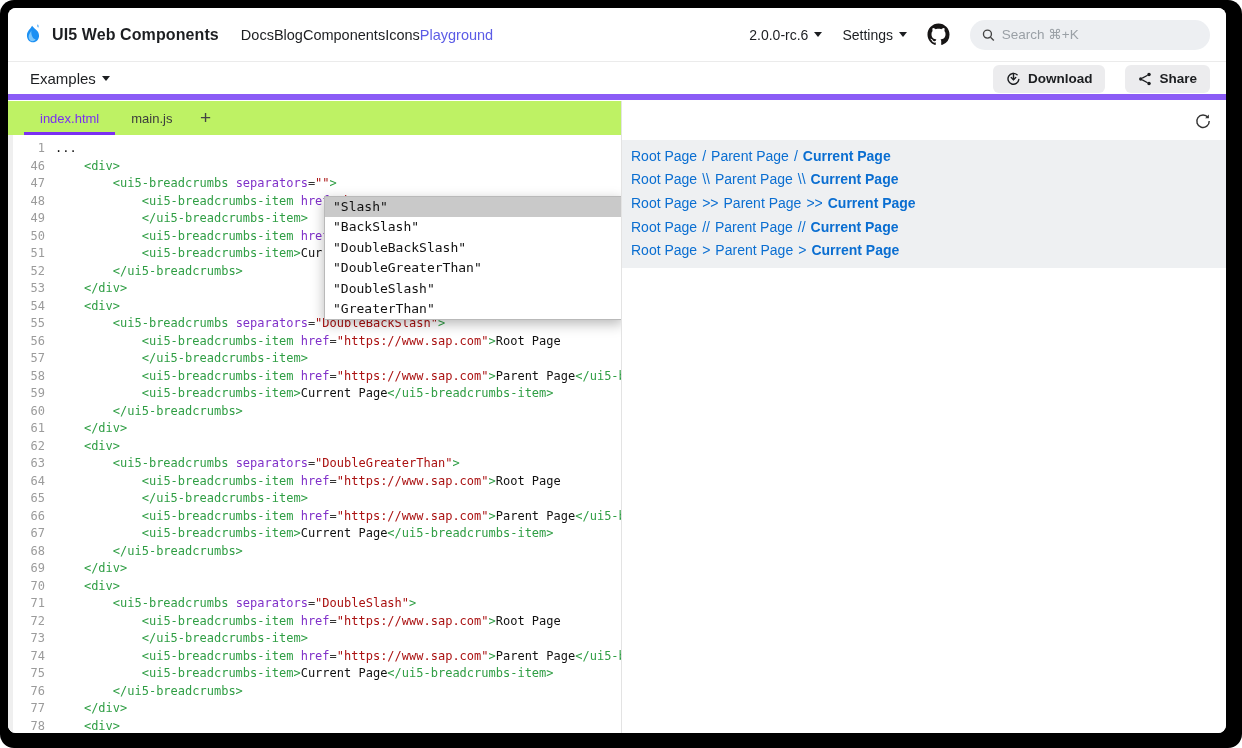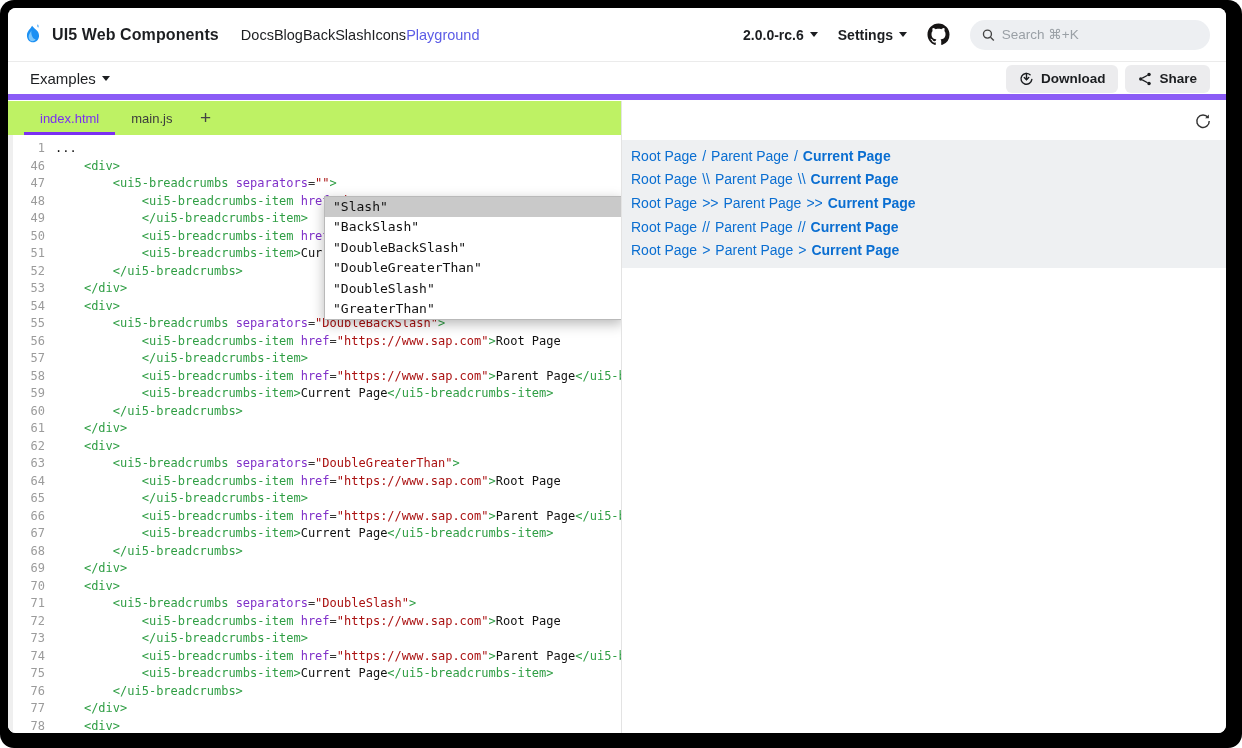--- a/index.html
+++ b/index.html
@@ -10,35 +10,35 @@
   
   #header { position:absolute; left:0; top:0; width:100%; height:54px; background:#fff;
             border-bottom:1px solid #ebebeb; display:flex; align-items:center; padding:0 16px 0 14px; }
   .logo-link { display:flex; align-items:center; gap:8px; cursor:pointer; }
   .logo-svg { width:22px; height:26px; }
   .site-title { font-size:16px; font-weight:700; color:#1c1e21; letter-spacing:.1px; }
   #nav { display:flex; align-items:center; margin-left:22px; }
   .nav-item { font-size:14.5px; color:#1c1e21; cursor:pointer; }
   .nav-item.active { color:var(--nav-active); }
   #header-right { margin-left:auto; display:flex; align-items:center; gap:20px; }
-  .hdr-drop { font-size:14px; font-weight:700; color:#1c1e21; cursor:pointer; display:flex; align-items:center; }
+  .hdr-drop { font-size:14px; font-weight:400; color:#1c1e21; cursor:pointer; display:flex; align-items:center; }
   .caret { width:0; height:0; border-left:4px solid transparent; border-right:4px solid transparent;
            border-top:5px solid #1c1e21; display:inline-block; margin-left:6px; }
   .gh { width:23px; height:23px; cursor:pointer; }
   .search-pill { width:240px; height:30px; border-radius:15px; background:#edeff2; display:flex;
                  align-items:center; padding:0 12px; gap:7px; }
   .search-pill input { border:none; outline:none; background:transparent; font-size:13.5px; color:#333;
                        width:100%; font-family:"Liberation Sans",sans-serif; }
   .search-pill input::placeholder { color:#9aa0a6; }
 
   
   #toolbar { position:absolute; left:0; top:55px; width:100%; height:37px; background:#fff;
              border-bottom:6px solid #8b5cf6; display:flex; align-items:center; padding:0 16px 0 22px; }
   .examples { font-size:15px; color:#1c1e21; font-weight:500; display:flex; align-items:center; cursor:pointer; }
-  #toolbar-right { margin-left:auto; display:flex; align-items:center; gap:7px;padding-left:40px; }
+  #toolbar-right { margin-left:auto; display:flex; align-items:center; gap:20px;padding-left:40px; }
   .tb-btn { height:28px; background:#ececee; border:none; border-radius:6px; display:flex; align-items:center;
             gap:7px; padding:0 13px; font-size:13.5px; font-weight:600; color:#1c1e21; cursor:pointer;
             font-family:"Liberation Sans",sans-serif; }
 
   
   #main { position:absolute; left:0; top:93px; width:100%; height:632px; display:flex; }
   #editor-pane { width:614px; height:100%; position:relative; border-right:1px solid #e3e3e3; }
   #tabbar { height:34px; background:#bef264; display:flex; align-items:stretch; padding-left:16px; }
   .tab { padding:0 16px; font-size:13px; color:#3c3c3c; display:flex; align-items:center; cursor:pointer; }
   .tab.active { color:var(--accent); border-bottom:3px solid var(--accent); padding-top:3px; }
@@ -86,21 +86,21 @@
       <svg class="logo-svg" viewBox="0 0 24 28">
         <path fill="#1c90f3" d="M11 4c-1.6 3.4-5.6 5.6-5.6 10.6 0 4.4 3 7.4 6.6 7.4s6.6-3 6.6-7.4C18.6 9.6 14 8 11 4z"></path>
         <path fill="#7cc6fb" d="M10.2 9c-.8 2.6-3 4-3 7 0 2.9 1.9 4.9 4.2 4.9 1.5 0 2.8-.9 3.5-2.2-3.4-.4-5.2-5.3-4.7-9.7z"></path>
         <path fill="#1c90f3" d="M17.2 2.2c.9 1.1 1 2.6.5 3.8-.9-.9-1.3-2.4-.5-3.8z"></path>
       </svg>
       <span class="site-title">UI5 Web Components</span>
     </div>
     <div id="nav">
           <span class="nav-item">Docs</span>
           <span class="nav-item">Blog</span>
-          <span class="nav-item">BackSlash</span>
+          <span class="nav-item">Components</span>
           <span class="nav-item">Icons</span>
           <span class="nav-item active">Playground</span>
         </div>
     <div id="header-right">
       <span class="hdr-drop">
         <span>2.0.0-rc.6</span>
         <span class="caret"></span>
       </span>
       <span class="hdr-drop">
         <span>Settings</span>

